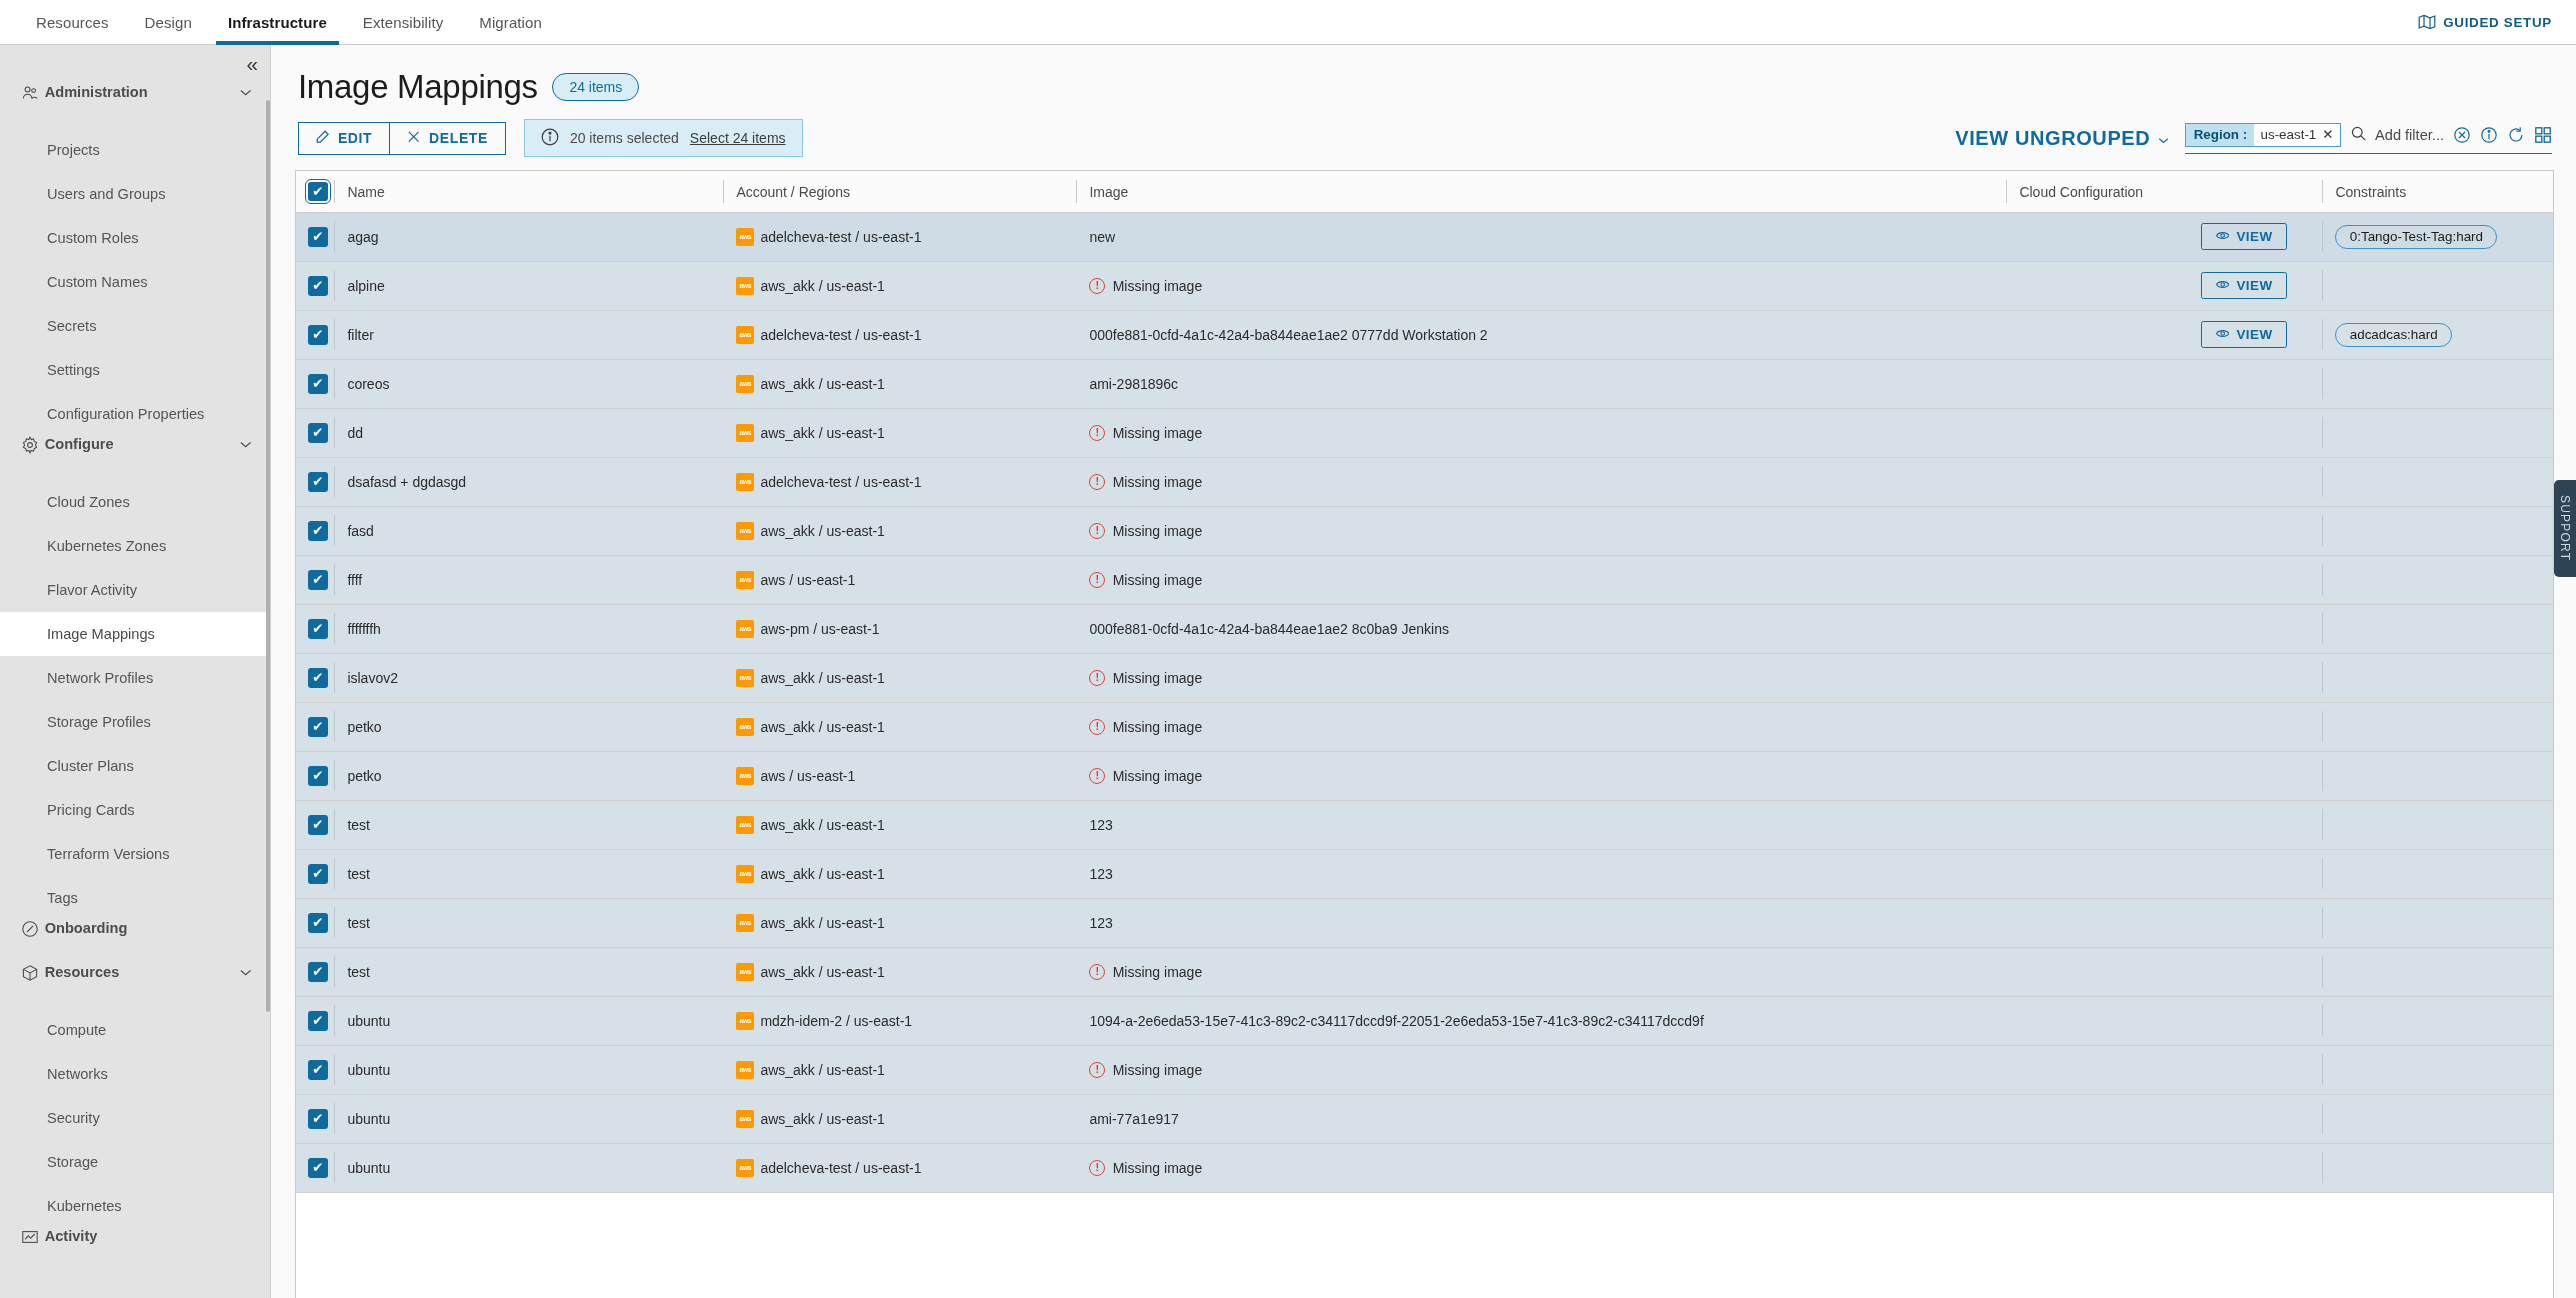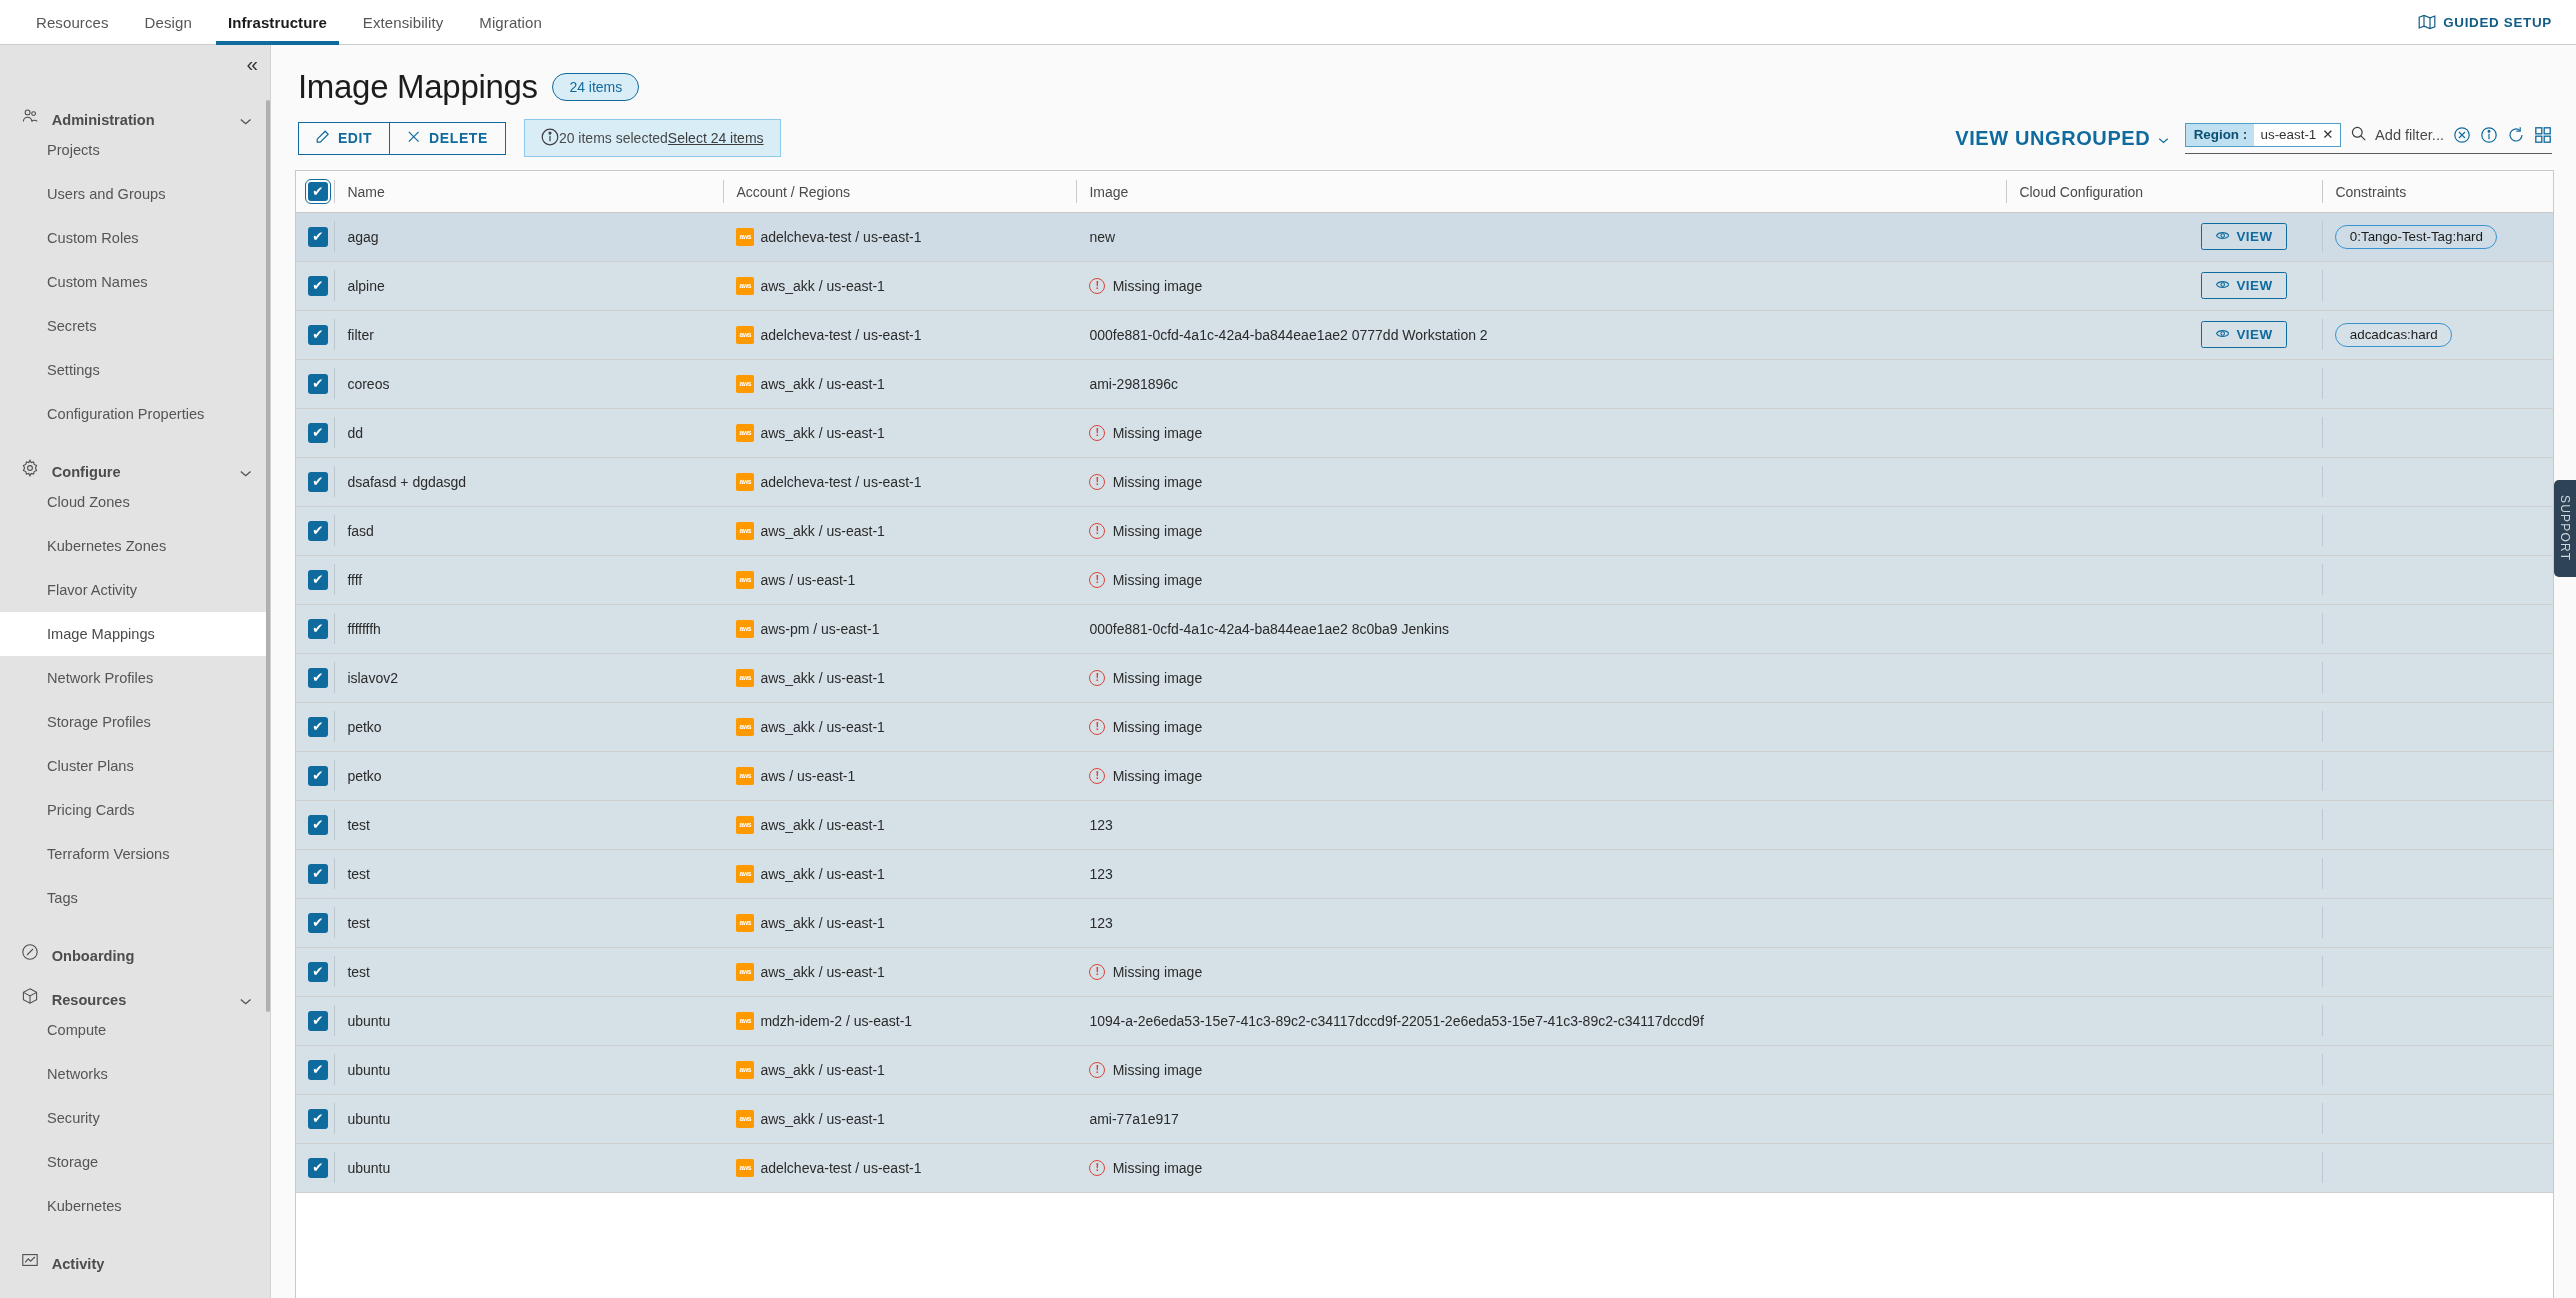--- a/index.html
+++ b/index.html
@@ -40,21 +40,21 @@
     position: absolute; top: 45px; left: 0; width: 271px; height: 1254px;
     background: #e3e3e3; border-right: 0.6px solid #d0d0d0;
     overflow: hidden;
   }
   .collapse-row {
     height: 39px; display: flex; align-items: center; justify-content: flex-end;
     padding-right: 12px;
   }
   .collapse-btn { font-size: 20.7px; color: #333; cursor: pointer; line-height: 1; }
   .nav-group-header {
-    display: flex; align-items: flex-end; gap: 13px;
+    display: flex; align-items: flex-start; gap: 6px;
     padding: 0 18px 0 20.7px; height: 44px;
     font-size: 14.6px; font-weight: 700; color: #4d4d4d; cursor: pointer;
   }
   .nav-group-header .chev { margin-left: auto; font-size: 13.4px; color: #4d4d4d; }
   .nav-group-header .gicon { width: 18px; height: 18px; flex: 0 0 18px; }
   .nav-item {
     height: 44px; display: flex; align-items: center;
     padding-left: 47px; font-size: 14.6px; color: #555; cursor: pointer;
   }
   .nav-item.active { background: #ffffff; color: #4a4a4a; }
@@ -85,21 +85,21 @@
   }
   .btn-group { display: flex; border-radius: 15px; }
   .btn {
     display: flex; align-items: center; gap: 8.5px;
     border: 1.2px solid #0f6a9e; background: #fafafa; color: #0f6a9e;
     font-size: 14px; font-weight: 600; letter-spacing: 0.6px;
     padding: 7.3px 17px; cursor: pointer;
   }
   .btn + .btn { border-left: none; }
   .sel-info {
-    display: flex; align-items: center; 
+    display: flex; align-items: center; gap: 11px;
     border: 1.2px solid #8ec8e8; background: #d9edf7;
     padding: 7.3px 16px; font-size: 14px; color: #4a4a4a;
   }
   .sel-info a { color: #3d3d3d; text-decoration: underline; cursor: pointer; }
   .toolbar-right { margin-left: auto; display: flex; align-items: center; gap: 16px; }
   .view-ungrouped {
     color: #0f6a9e; font-size: 20px; font-weight: 600; letter-spacing: 0.6px;
     display: flex; align-items: center; gap: 8px; cursor: pointer;
   }
   .filter-area {

